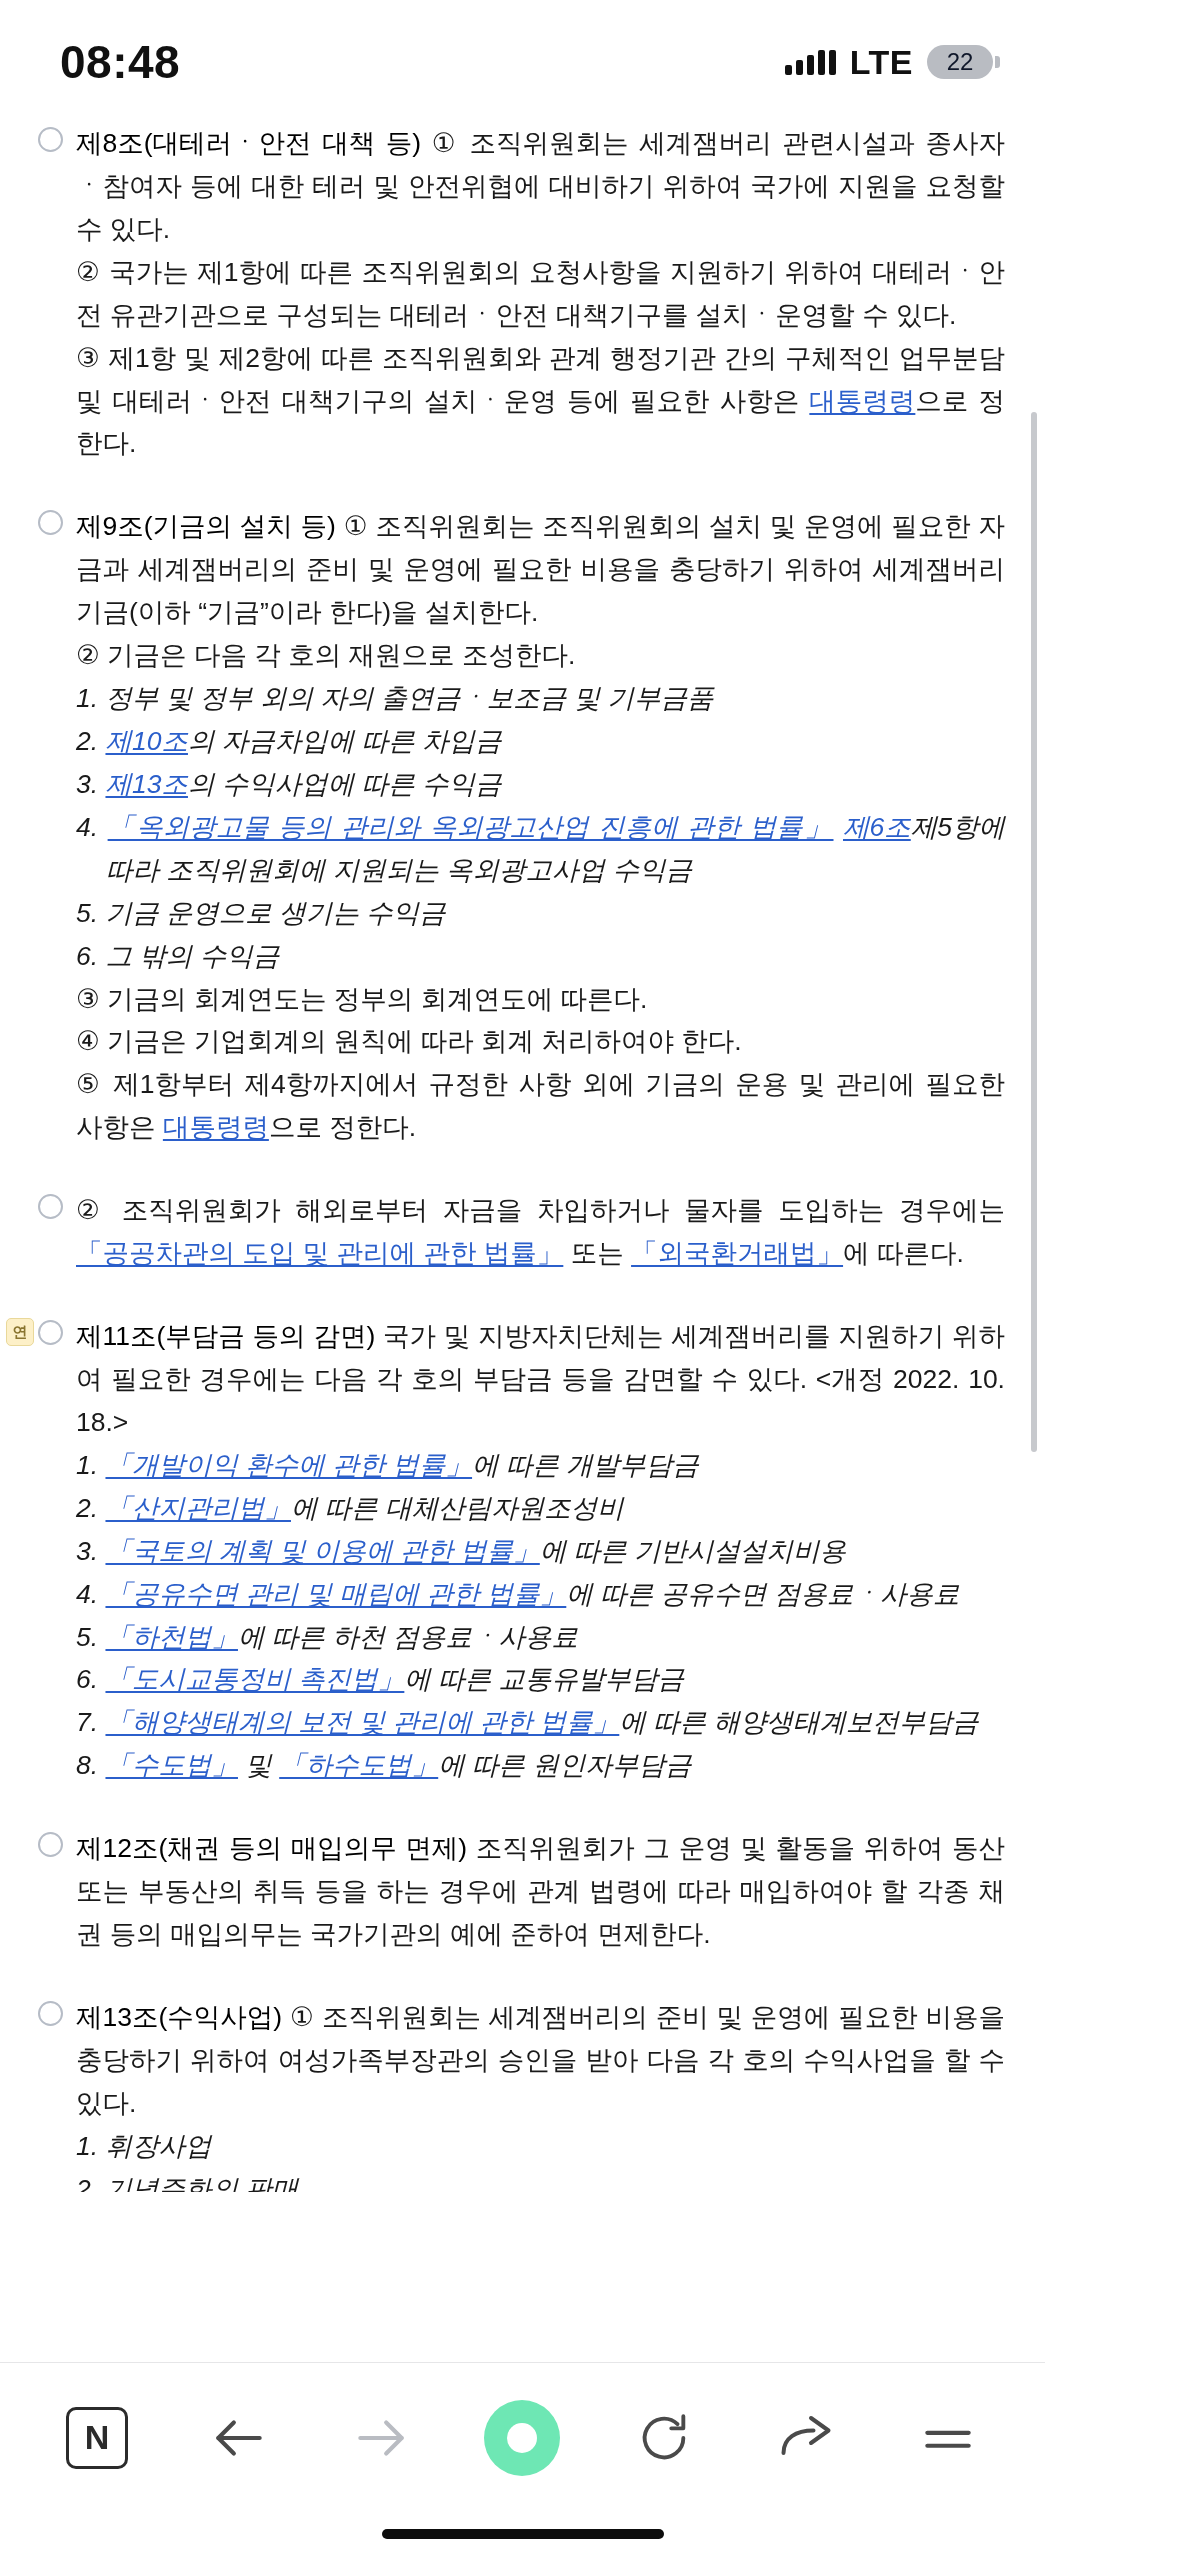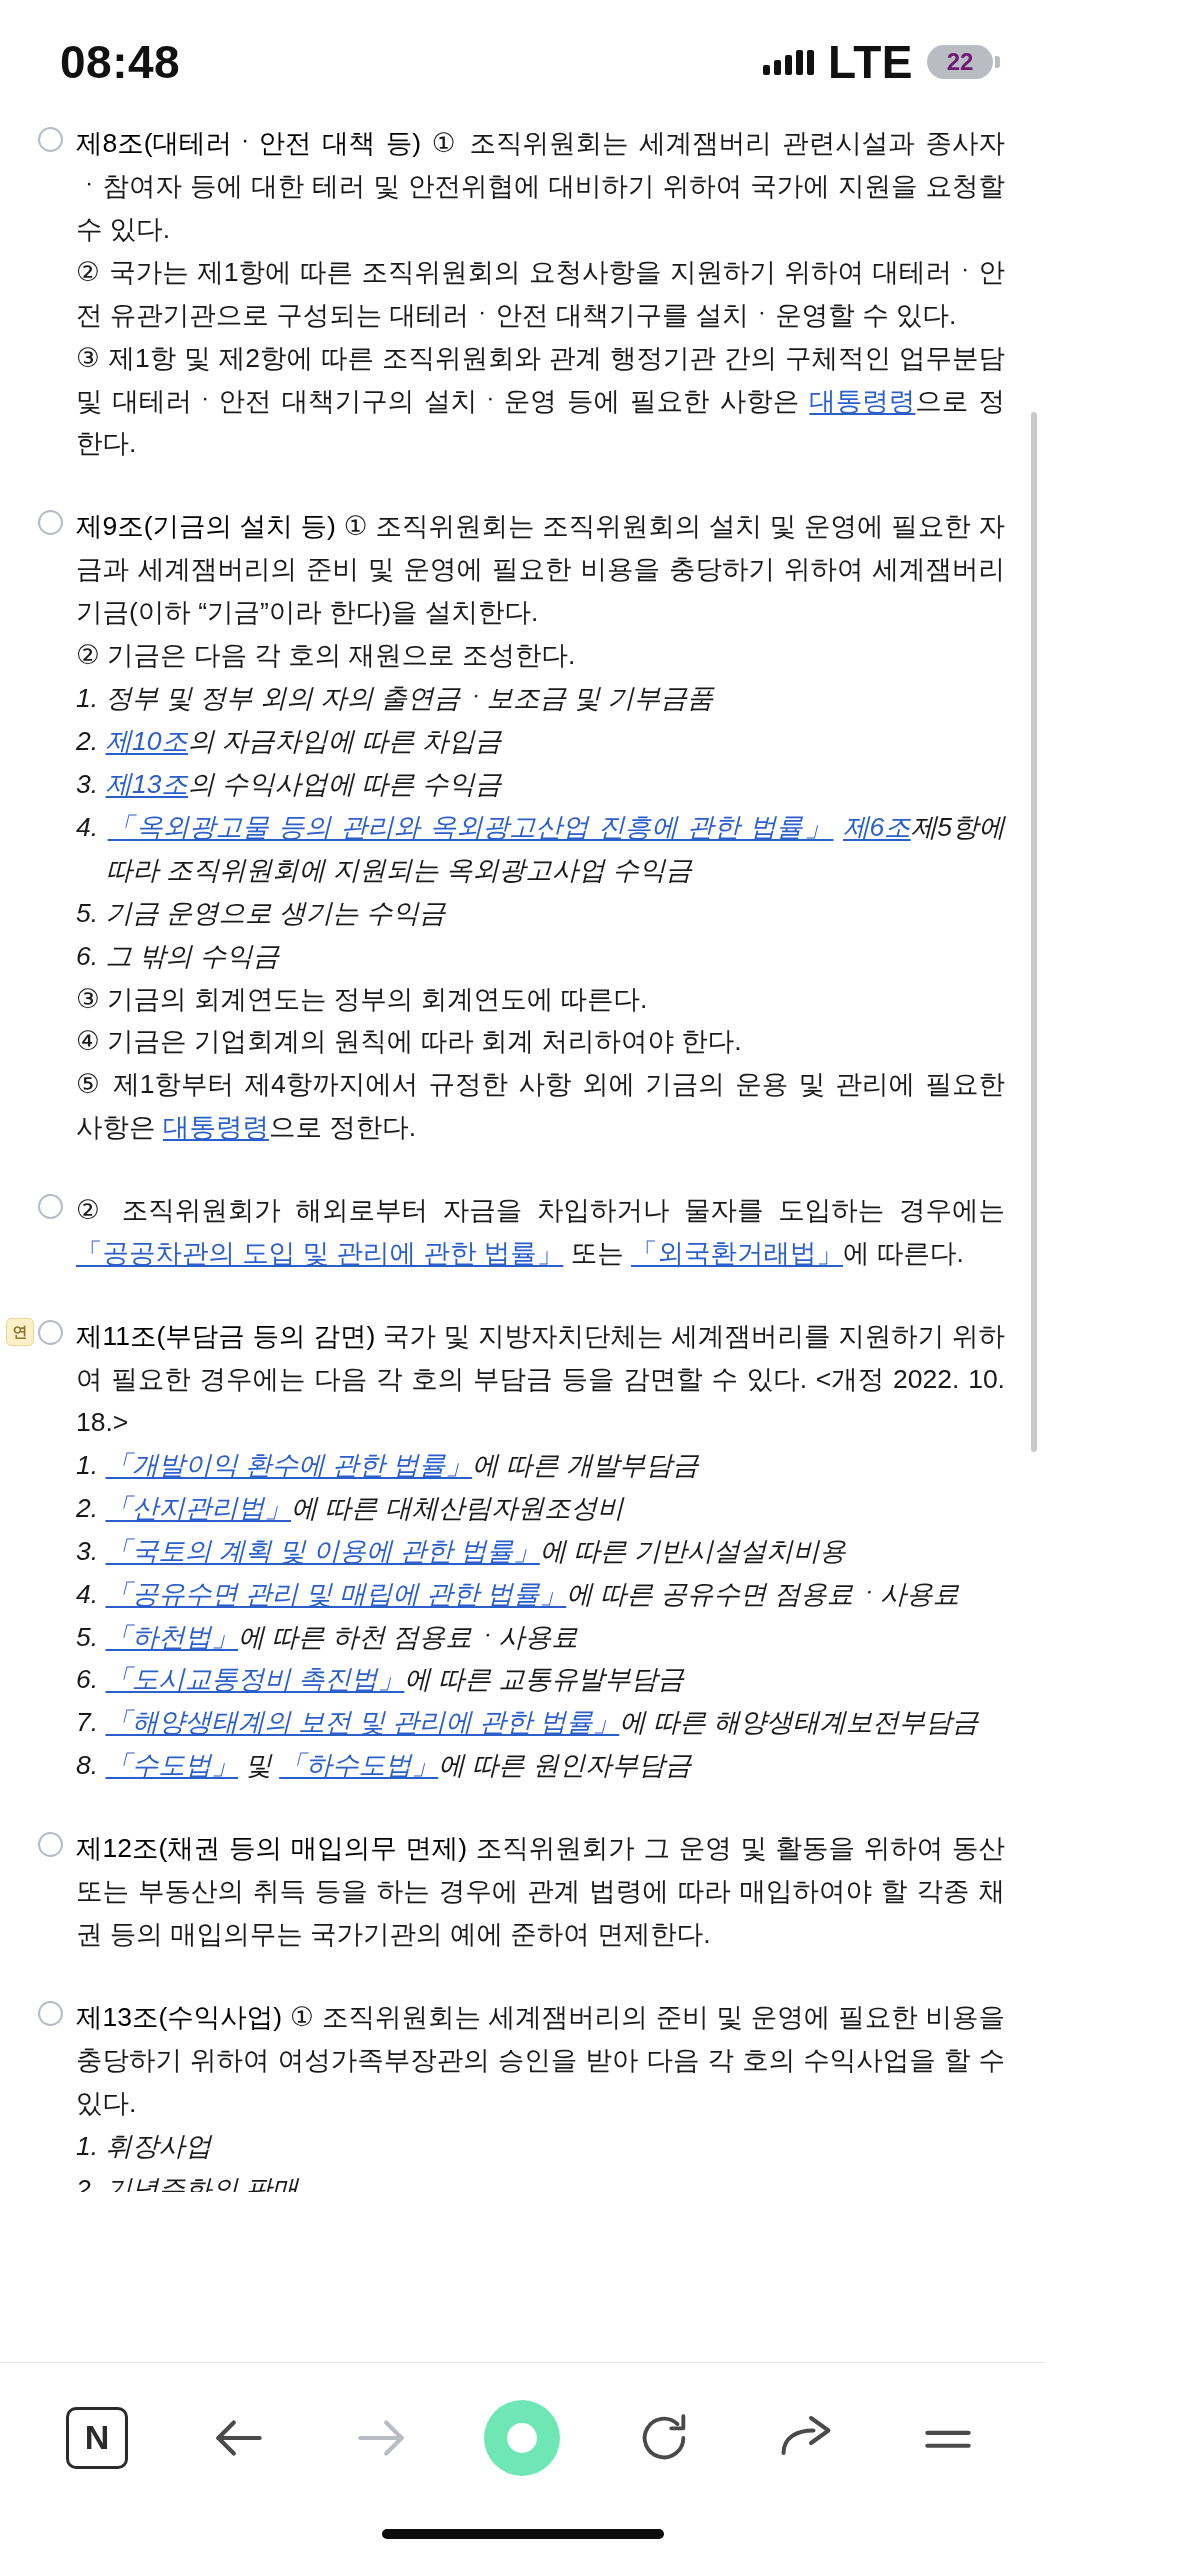--- a/index.html
+++ b/index.html
@@ -53,38 +53,38 @@
     width: 7px;
     background: #111;
     border-radius: 2px;
   }
   .signal-bars i:nth-child(1) { height: 10px; }
   .signal-bars i:nth-child(2) { height: 15px; }
   .signal-bars i:nth-child(3) { height: 20px; }
   .signal-bars i:nth-child(4) { height: 25px; }
   .signal-bars i:nth-child(5) { height: 25px; }
   .lte-label {
-    font-size: 46px;
+    font-size: 34px;
     font-weight: 600;
     color: #111;
     letter-spacing: 0.5px;
   }
   .battery {
     width: 66px; height: 34px;
     border-radius: 18px;
     background: #b9bcc2;
     display: flex;
     align-items: center;
     justify-content: center;
     position: relative;
   }
   .battery .pct {
     font-size: 24px;
-    font-weight: 700;
-    color: #701a75;
+    font-weight: 400;
+    color: #0f172a;
   }
   .battery::after {
     content: "";
     position: absolute;
     right: -7px;
     top: 11px;
     width: 5px; height: 12px;
     border-radius: 0 3px 3px 0;
     background: #b9bcc2;
   }

